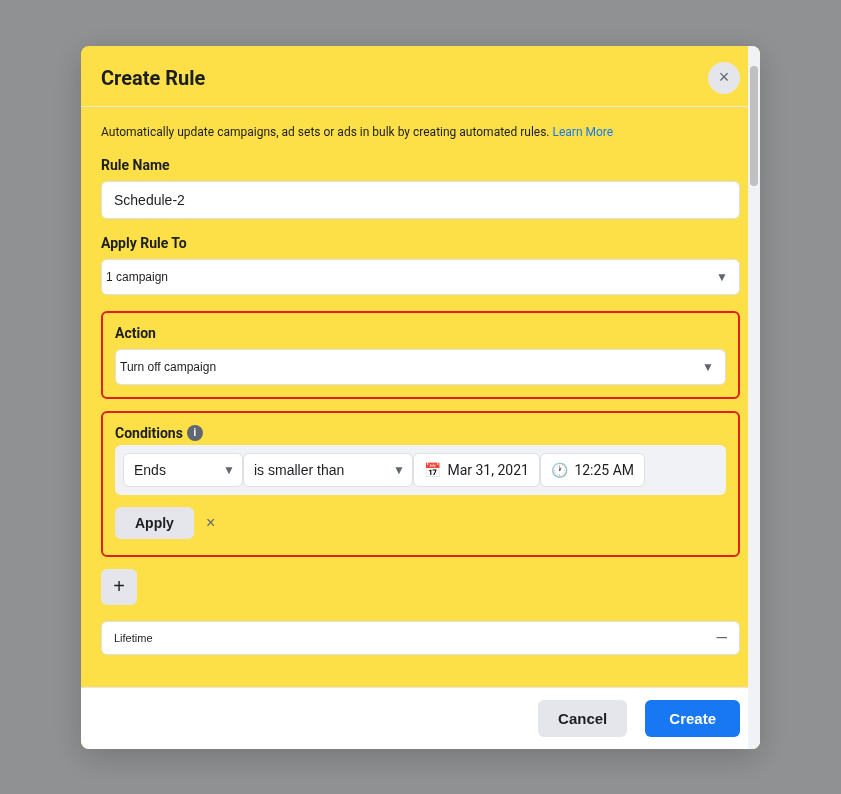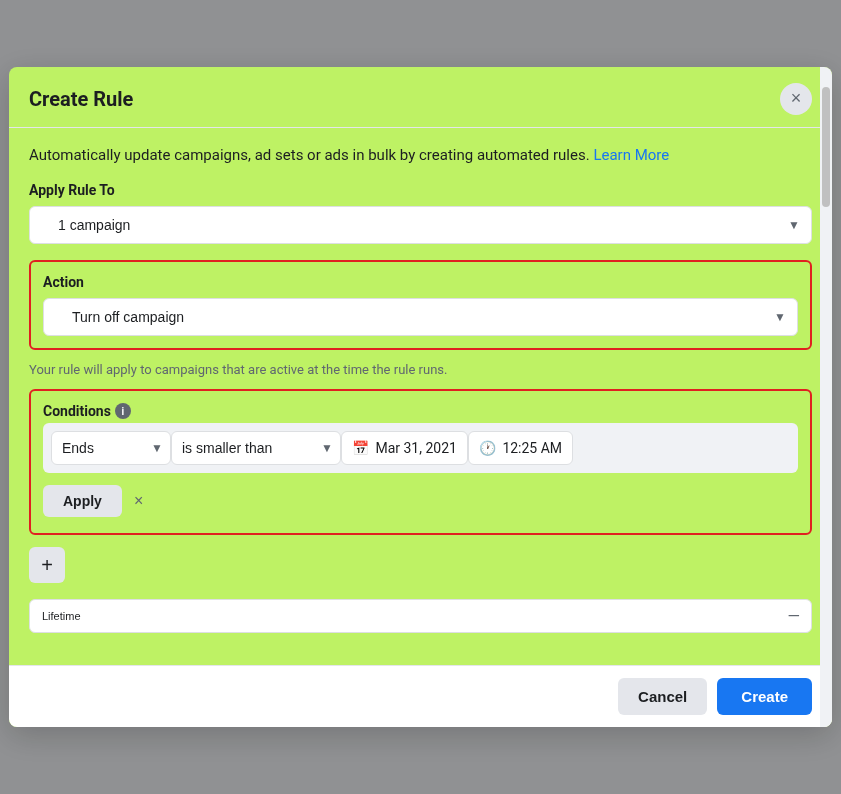--- a/index.html
+++ b/index.html
@@ -15,23 +15,23 @@
     }
     .modal-overlay {
       background: rgba(0,0,0,0.4);
       position: fixed;
       inset: 0;
       display: flex;
       align-items: center;
       justify-content: center;
     }
     .modal {
-      background: #bef264;
+      background: #fde047;
       border-radius: 8px;
-      width: 823px;
+      width: 679px;
       max-height: 794px;
       display: flex;
       flex-direction: column;
       box-shadow: 0 8px 32px rgba(0,0,0,0.2);
       position: relative;
       overflow: hidden;
     }
     .modal-header {
       display: flex;
       align-items: center;
@@ -73,21 +73,21 @@
     .scrollbar-thumb {
       position: absolute;
       right: 2px;
       top: 20px;
       width: 8px;
       height: 120px;
       background: #c0c0c0;
       border-radius: 4px;
     }
     .description-text {
-      font-size: 15px;
+      font-size: 12px;
       color: #1c1e21;
       margin-bottom: 16px;
       line-height: 1.5;
     }
     .learn-more {
       color: #1877f2;
       text-decoration: none;
     }
     .field-label {
       font-size: 14px;
@@ -108,22 +108,22 @@
       outline: none;
     }
     .select-wrapper {
       position: relative;
       width: 100%;
     }
     .select-field {
       width: 100%;
       border: 1px solid #dddfe2;
       border-radius: 6px;
-      padding: 10px 36px 10px 28px;
-      font-size: 14px;
+      padding: 10px 36px 10px 4px;
+      font-size: 12px;
       color: #1c1e21;
       background: #fff;
       appearance: none;
       cursor: pointer;
       outline: none;
     }
     .select-chevron {
       position: absolute;
       right: 12px;
       top: 50%;
@@ -263,21 +263,21 @@
       display: flex;
       align-items: center;
       justify-content: center;
       color: #1c1e21;
       margin-bottom: 16px;
     }
     .modal-footer {
       display: flex;
       align-items: center;
       justify-content: flex-end;
-      gap: 10px;
+      gap: 18px;
       padding: 12px 20px;
       border-top: 1px solid #e4e6eb;
       background: #fff;
     }
     .footer-cancel-btn {
       background: #e4e6eb;
       border: none;
       border-radius: 6px;
       padding: 10px 20px;
       font-size: 15px;
@@ -327,20 +327,24 @@
       <button class="close-btn">×</button>
     </div>
 
     <div class="modal-body">
 
       <p class="description-text">
         <span>Automatically update campaigns, ad sets or ads in bulk by creating automated rules.</span>
         <a class="learn-more" href="#">Learn More</a>
       </p>
 
+      <div class="field-group">
+        <div class="field-label">Rule Name</div>
+        <input class="text-input" type="text" value="Schedule-2" style="">
+      </div>
 
       <div class="field-group">
         <div class="field-label">Apply Rule To</div>
         <div class="select-wrapper">
           <select class="select-field">
             <option>1 campaign</option>
             <option>All active campaigns</option>
             <option>All campaigns</option>
           </select>
           <span class="select-chevron">▼</span>
@@ -353,21 +357,20 @@
           <select class="select-field">
             <option>Turn off campaign</option>
             <option>Turn on campaign</option>
             <option>Pause</option>
             <option>Send notification</option>
           </select>
           <span class="select-chevron">▼</span>
         </div>
       </div>
 
-      <p class="rule-info-text">Your rule will apply to campaigns that are active at the time the rule runs.</p>
 
       <div class="red-border-box">
         <div class="conditions-title">
           <span>Conditions</span>
           <span class="info-icon">i</span>
         </div>
 
         <div class="condition-row">
 
           <div class="condition-select-wrapper">

